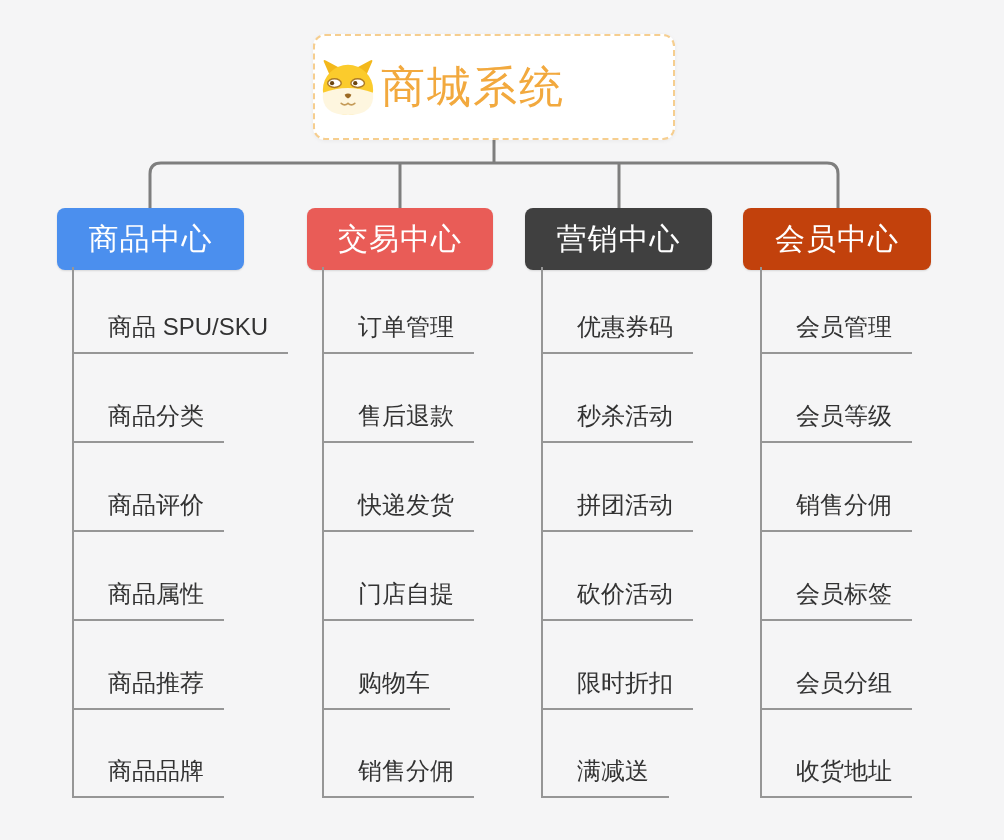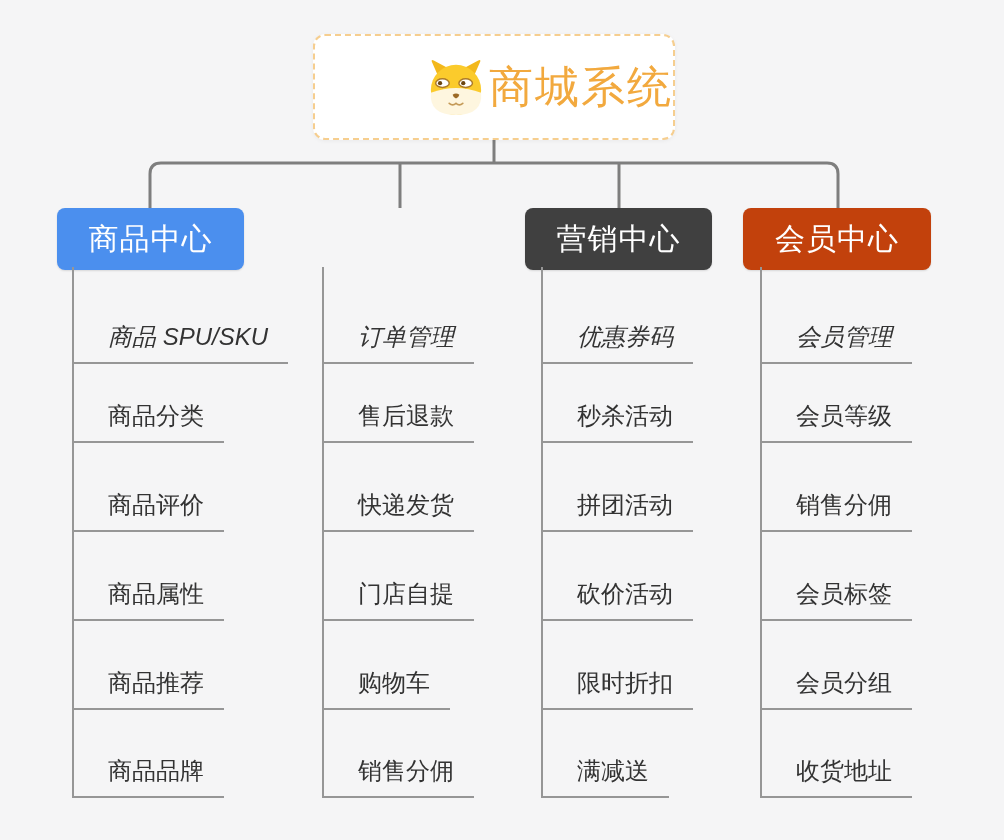--- a/index.html
+++ b/index.html
@@ -12,21 +12,21 @@
   .stage{position:absolute;inset:0;}
 
   
   .connectors{position:absolute;left:0;top:0;pointer-events:none;}
 
   
   .root-node{
     position:absolute;left:313px;top:34px;width:362px;height:106px;
     background:#ffffff;border:2px dashed #f6ce8f;border-radius:12px;
     box-sizing:border-box;
-    display:flex;align-items:center;justify-content:flex-end;gap:0;
+    display:flex;align-items:center;justify-content:flex-start;gap:0;
     box-shadow:0 1px 4px rgba(0,0,0,0.05);
   }
   .root-label{
     font-size:44px;letter-spacing:2px;font-weight:500;color:#f2a93e;
     white-space:nowrap;
   }
   .root-icon{width:66px;height:58px;flex:0 0 auto;}
 
   
   .branch-box{
@@ -50,21 +50,21 @@
   .col.c2{left:541px;}
   .col.c3{left:760px;}
 
   .leaf{
     position:absolute;left:0;transform:translateY(-100%);
     white-space:nowrap;
     font-size:24px;color:#333333;
     padding:0 20px 9px 34px;
     border-bottom:2px solid #969696;
   }
-  .leaf:nth-child(1){top:97px;font-style:italic;}
+  .leaf:nth-child(1){top:87px;}
   .leaf:nth-child(2){top:176px;}
   .leaf:nth-child(3){top:265px;}
   .leaf:nth-child(4){top:354px;}
   .leaf:nth-child(5){top:443px;}
   .leaf:nth-child(6){top:531px;}
 </style>
 </head>
 <body>
 
 <div class="stage">
@@ -89,20 +89,23 @@
       <circle cx="17.5" cy="26" r="2.2" fill="#6b4511"></circle>
       <circle cx="41.5" cy="26" r="2.2" fill="#6b4511"></circle>
       <path d="M30.5 38 Q34 35.5 37.5 38 Q36.5 41.5 34 42 Q31.5 41.5 30.5 38 Z" fill="#9c6a25"></path>
       <path d="M27 47 Q30.5 50 34 47 Q37.5 50 41 47" stroke="#c49a57" stroke-width="1.8" fill="none" stroke-linecap="round"></path>
     </svg>
     <span class="root-label" style="color: rgb(242, 169, 62);">商城系统</span>
   </div>
 
   <div class="branch-box b0" style="background-color: rgb(75, 143, 238);">
     <span>商品中心</span>
+  </div>
+  <div class="branch-box b1" style="background-color: rgb(233, 92, 87);">
+    <span>交易中心</span>
   </div>
   <div class="branch-box b2" style="background-color: #404040;">
     <span>营销中心</span>
   </div>
   <div class="branch-box b3" style="background-color: #c2410c;">
     <span>会员中心</span>
   </div>
 
   <div class="col c0">
     <div class="leaf">商品 SPU/SKU</div>

